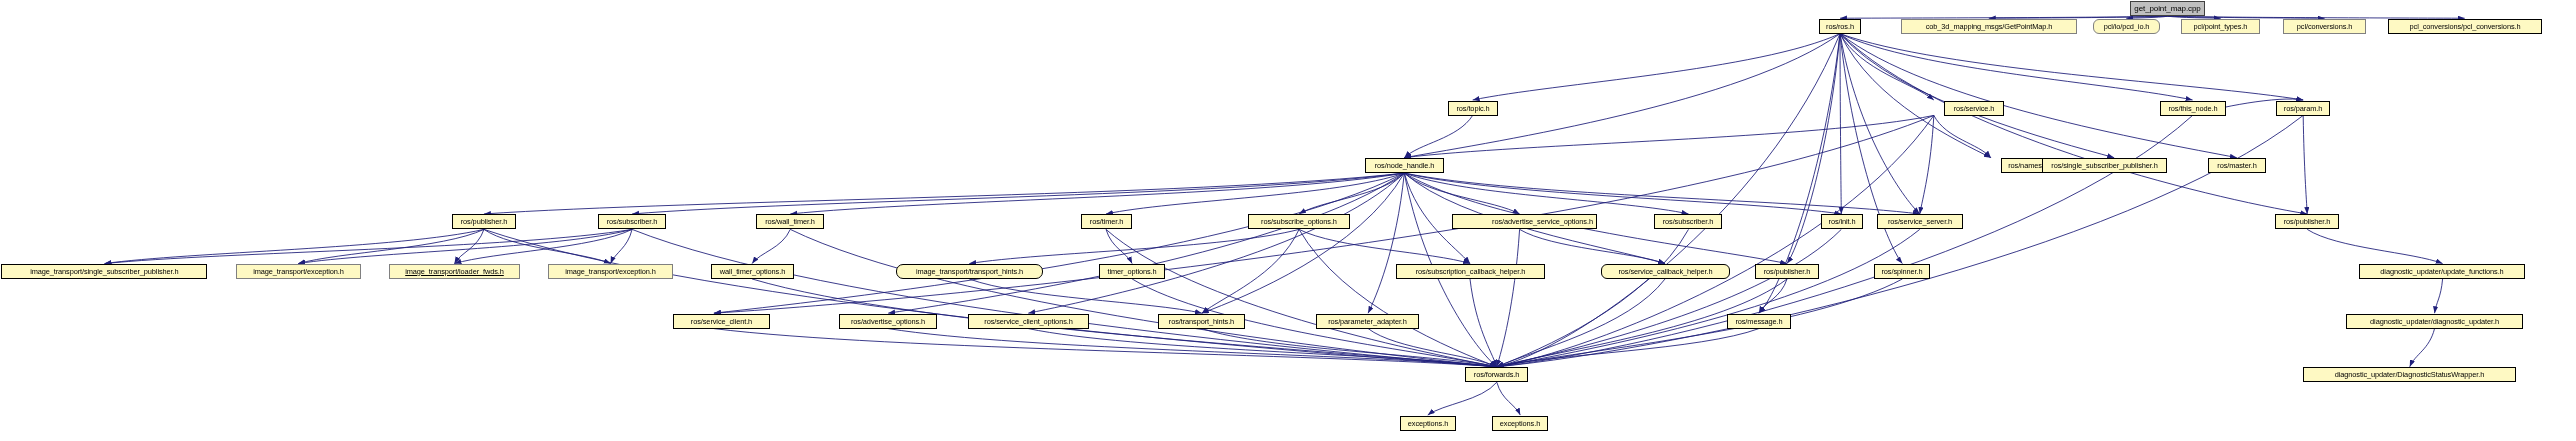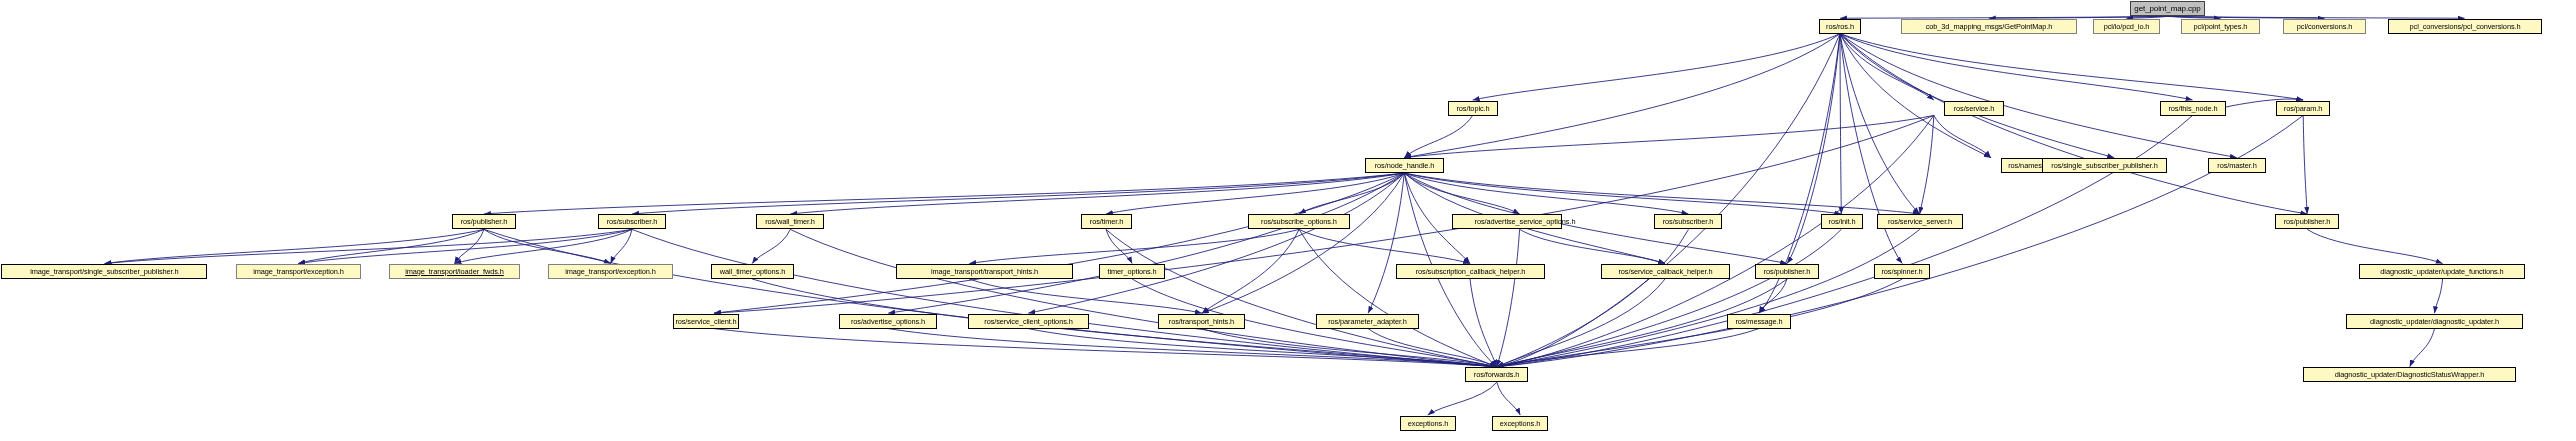--- a/index.html
+++ b/index.html
@@ -159,21 +159,21 @@
   <div id="nodes-group">
       <div class="node root" style="left: 2130px; top: 1.3px; width: 75px;">
         <span class="node-label">get_point_map.cpp</span>
       </div>
       <div class="node strong" style="left: 1819px; top: 19px; width: 42px;">
         <span class="node-label">ros/ros.h</span>
       </div>
       <div class="node" style="left: 1901px; top: 19px; width: 176px;">
         <span class="node-label">cob_3d_mapping_msgs/GetPointMap.h</span>
       </div>
-      <div class="node" style="left: 2093px; top: 19px; width: 67px;">
+      <div class="node" style="left: 2093px; top: 19px; width: 67px; border-radius: 6px;">
         <span class="node-label">pcl/io/pcd_io.h</span>
       </div>
       <div class="node" style="left: 2181px; top: 19px; width: 79px;">
         <span class="node-label">pcl/point_types.h</span>
       </div>
       <div class="node" style="left: 2283px; top: 19px; width: 83px;">
         <span class="node-label">pcl/conversions.h</span>
       </div>
       <div class="node strong" style="left: 2388px; top: 19px; width: 154px;">
         <span class="node-label">pcl_conversions/pcl_conversions.h</span>
@@ -210,21 +210,21 @@
       </div>
       <div class="node strong" style="left: 756px; top: 214px; width: 68px;">
         <span class="node-label">ros/wall_timer.h</span>
       </div>
       <div class="node strong" style="left: 1081px; top: 214px; width: 51px;">
         <span class="node-label">ros/timer.h</span>
       </div>
       <div class="node strong" style="left: 1248px; top: 214px; width: 102px;">
         <span class="node-label">ros/subscribe_options.h</span>
       </div>
-      <div class="node strong" style="left: 1452px; top: 214px; width: 110px; padding-left: 36px;">
+      <div class="node strong" style="left: 1452px; top: 214px; width: 145px; padding-left: 36px;">
         <span class="node-label">ros/advertise_service_options.h</span>
       </div>
       <div class="node strong" style="left: 1654px; top: 214px; width: 68px;">
         <span class="node-label">ros/subscriber.h</span>
       </div>
       <div class="node strong" style="left: 1821px; top: 214px; width: 42px;">
         <span class="node-label">ros/init.h</span>
       </div>
       <div class="node strong" style="left: 1877px; top: 214px; width: 86px;">
         <span class="node-label">ros/service_server.h</span>
@@ -240,42 +240,42 @@
       </div>
       <div class="node" style="left: 389px; top: 264px; width: 131px; text-decoration: underline;">
         <span class="node-label">image_transport/loader_fwds.h</span>
       </div>
       <div class="node" style="left: 548px; top: 264px; width: 125px;">
         <span class="node-label">image_transport/exception.h</span>
       </div>
       <div class="node strong" style="left: 711px; top: 264px; width: 83px;">
         <span class="node-label">wall_timer_options.h</span>
       </div>
-      <div class="node strong" style="left: 896px; top: 264px; width: 177px;">
+      <div class="node strong" style="left: 896px; top: 264px; width: 147px; border-radius: 7px;">
         <span class="node-label">image_transport/transport_hints.h</span>
       </div>
       <div class="node strong" style="left: 1099px; top: 264px; width: 66px;">
         <span class="node-label">timer_options.h</span>
       </div>
       <div class="node strong" style="left: 1396px; top: 264px; width: 149px;">
         <span class="node-label">ros/subscription_callback_helper.h</span>
       </div>
-      <div class="node strong" style="left: 1601px; top: 264px; width: 129px;">
+      <div class="node strong" style="left: 1601px; top: 264px; width: 129px; border-radius: 6px;">
         <span class="node-label">ros/service_callback_helper.h</span>
       </div>
       <div class="node strong" style="left: 1755px; top: 264px; width: 64px;">
         <span class="node-label">ros/publisher.h</span>
       </div>
       <div class="node strong" style="left: 1874px; top: 264px; width: 56px;">
         <span class="node-label">ros/spinner.h</span>
       </div>
       <div class="node strong" style="left: 2359px; top: 264px; width: 166px;">
         <span class="node-label">diagnostic_updater/update_functions.h</span>
       </div>
-      <div class="node strong" style="left: 673px; top: 314px; width: 66px;">
+      <div class="node strong" style="left: 673px; top: 314px; width: 97px;">
         <span class="node-label">ros/service_client.h</span>
       </div>
       <div class="node strong" style="left: 839px; top: 314px; width: 98px;">
         <span class="node-label">ros/advertise_options.h</span>
       </div>
       <div class="node strong" style="left: 968px; top: 314px; width: 121px;">
         <span class="node-label">ros/service_client_options.h</span>
       </div>
       <div class="node strong" style="left: 1158px; top: 314px; width: 87px;">
         <span class="node-label">ros/transport_hints.h</span>

